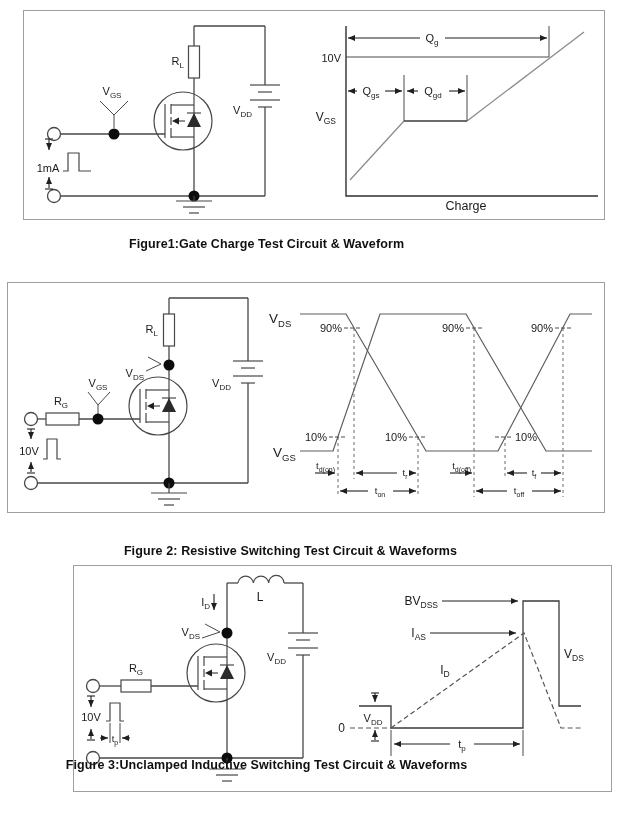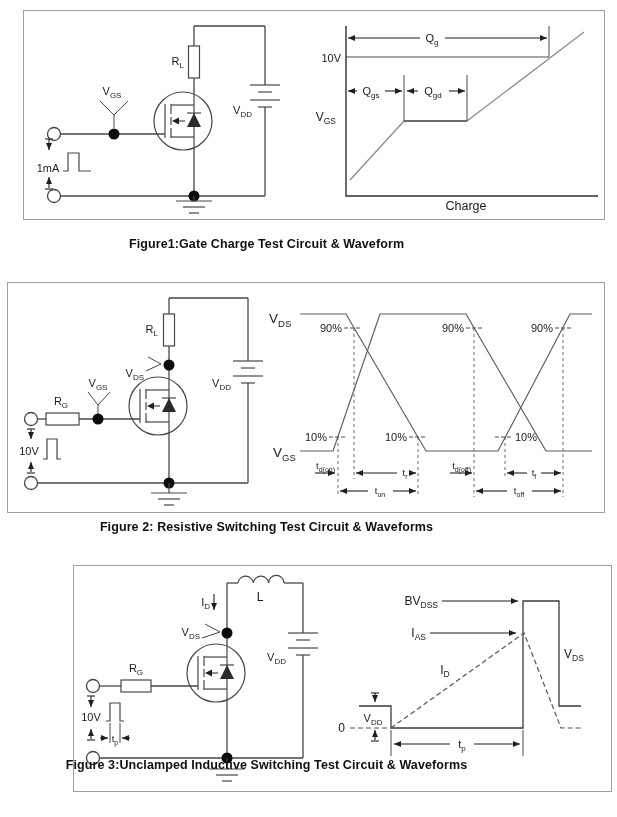--- a/index.html
+++ b/index.html
@@ -4,21 +4,21 @@
 <style>
   html,body{margin:0;padding:0;background:#fff;}
   #page{position:relative;width:617px;height:817px;background:#ffffff;overflow:hidden;
         font-family:"Liberation Sans",sans-serif;}
   .figbox{position:absolute;border:1px solid #9f9f9f;background:#fff;box-sizing:border-box;}
   #fig1{left:23px;top:10px;width:582px;height:210px;}
   #fig2{left:7px;top:282px;width:598px;height:231px;}
   #fig3{left:73px;top:565px;width:539px;height:227px;}
   .caption{position:absolute;left:0;width:533px;text-align:center;font-weight:bold;
            font-size:12.5px;letter-spacing:.1px;color:#101010;}
-  #cap1{top:237px;} #cap2{top:520px;} #cap3{top:758px;}
+  #cap1{top:237px;} #cap2{top:544px;margin-left:24px;} #cap3{top:758px;}
   svg{display:block;}
   svg text{fill:#1a1a1a;font-family:"Liberation Sans",sans-serif;font-size:11px;}
   .sub{font-size:8px;}
   .big{font-size:13.5px;} .big .sub{font-size:9.5px;}
   .med{font-size:12px;} .med .sub{font-size:8.5px;}
   .tlabel{font-size:9.5px;} .tlabel .sub{font-size:7px;}
   .axislab{font-size:12.5px;}
   .wire{stroke:#474747;stroke-width:1.3;fill:none;}
   .sym{stroke:#474747;stroke-width:1.2;fill:none;}
   .comp{stroke:#474747;stroke-width:1.2;fill:#fff;}

